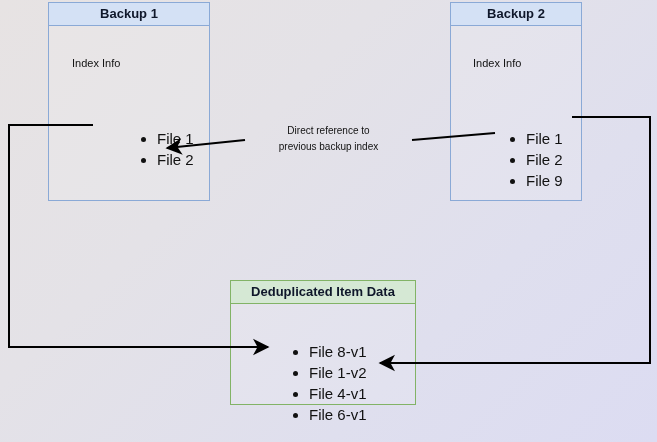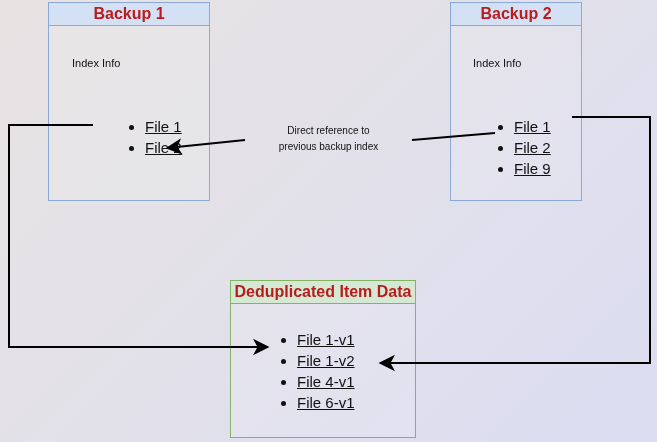--- a/index.html
+++ b/index.html
@@ -23,23 +23,23 @@
   .node {
     position: absolute;
     box-sizing: border-box;
     background: transparent;
   }
   .node .hdr {
     box-sizing: border-box;
     height: 23px;
     line-height: 21px;
     text-align: center;
-    font-size: 16px;
+    font-size: 13px;
     font-weight: bold;
-    color: #b91c1c;
+    color: #0f172a;
   }
   .node .body {
     box-sizing: border-box;
     position: relative;
     width: 100%;
   }
 
   
   .node.blue {
     border: 1px solid #8aa9d6;
@@ -62,26 +62,25 @@
 
   .index-label {
     position: absolute;
     font-size: 11px;
     color: #111111;
     white-space: nowrap;
   }
 
   ul.filelist {
     position: absolute;
-    margin: 0;
+    margin: 12px;
     padding: 0 0 0 18px;
     list-style: disc outside;
     font-size: 15px;
     color: #111111;
-    text-decoration: underline;
   }
   ul.filelist li {
     line-height: 21px;
     white-space: nowrap;
   }
 
   .edge-label {
     position: absolute;
     font-size: 10px;
     color: #111111;
@@ -120,25 +119,25 @@
     <div class="body" style="height:174px;">
       <div class="index-label" style="left:22px; top:31px;">Index Info</div>
       <ul class="filelist" style="left:45px; top:90px;">
         <li>File 1</li>
         <li>File 2</li>
         <li>File 9</li>
       </ul>
     </div>
   </div>
 
-  <div class="node green" style="left:230px; top:280px; width:186px; height:158px;">
+  <div class="node green" style="left:230px; top:280px; width:186px; height:125px;">
     <div class="hdr">Deduplicated Item Data</div>
     <div class="body" style="height:133px;">
       <ul class="filelist" style="left:48px; top:25px;">
-        <li>File 1-v1</li>
+        <li>File 8-v1</li>
         <li>File 1-v2</li>
         <li>File 4-v1</li>
         <li>File 6-v1</li>
       </ul>
     </div>
   </div>
 
   <div class="edge-label" style="left:247px; top:123px; width:163px;">Direct reference to
 previous backup index</div>
 

